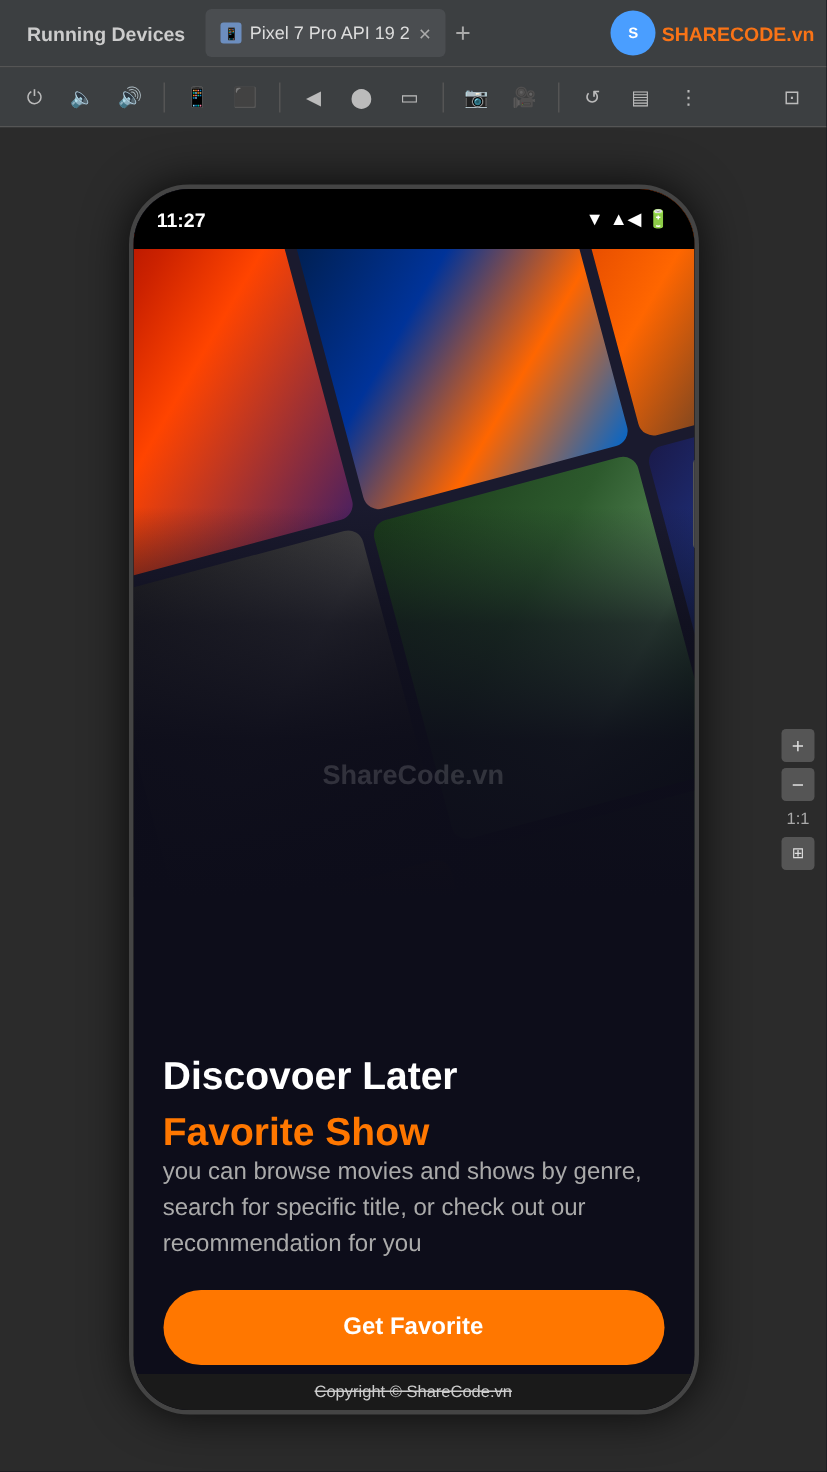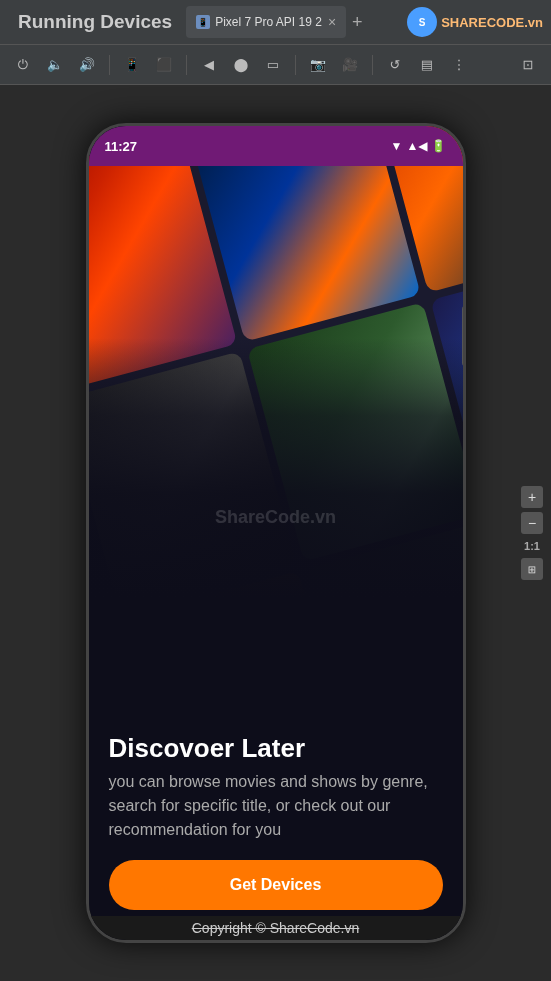--- a/index.html
+++ b/index.html
@@ -20,21 +20,21 @@
       background-color: #3c3f41;
       padding: 0 8px;
       border-bottom: 1px solid #555;
     }
     .running-devices-tab {
       display: flex;
       align-items: center;
       height: 32px;
       padding: 0 10px;
       color: #ccc;
-      font-size: 19px;
+      font-size: 13px;
       font-weight: 600;
       cursor: pointer;
     }
     .device-tab {
       display: flex;
       align-items: center;
       height: 32px;
       padding: 0 10px;
       background: #4a4d50;
       border-radius: 4px;
@@ -84,21 +84,21 @@
       font-weight: bold;
       color: white;
       margin-right: 4px;
     }
     .sharecode-text {
       color: #4a9eff;
       font-size: 13px;
       font-weight: 700;
     }
     .sharecode-text span {
-      color: #fdba74;
+      color: #f97316;
     }
 
     
     .toolbar {
       display: flex;
       align-items: center;
       height: 40px;
       background-color: #3c3f41;
       padding: 0 10px;
       border-bottom: 1px solid #555;
@@ -149,21 +149,21 @@
       position: relative;
       overflow: hidden;
       box-shadow: 0 0 30px rgba(0,0,0,0.8);
     }
     .phone-notch-area {
       position: absolute;
       top: 0;
       left: 0;
       right: 0;
       height: 40px;
-      background: #701a75;
+      background: #000000;
       z-index: 10;
       display: flex;
       align-items: center;
       padding: 0 16px;
     }
     .status-time {
       color: white;
       font-size: 13px;
       font-weight: 600;
     }
@@ -305,21 +305,21 @@
       position: absolute;
       bottom: 0;
       left: 0;
       right: 0;
       height: 24px;
       background: #1a1a1a;
       display: flex;
       align-items: center;
       justify-content: center;
       color: #ccc;
-      font-size: 14px;
+      font-size: 11px;
       text-decoration: line-through;
       text-decoration-color: #ccc;
     }
 
     
     .side-controls {
       position: absolute;
       right: 8px;
       top: 50%;
       transform: translateY(-50%);
@@ -337,21 +337,20 @@
       align-items: center;
       justify-content: center;
       color: #ddd;
       font-size: 14px;
       cursor: pointer;
     }
     .zoom-ratio {
       color: #aaa;
       font-size: 11px;
       margin: 2px 0;
-      font-weight: bold;
     }
     .snap-icon {
       width: 22px;
       height: 22px;
       background: #555;
       border-radius: 3px;
       display: flex;
       align-items: center;
       justify-content: center;
       color: #ddd;
@@ -461,22 +460,23 @@
 
         </div>
 
         <div class="screen-gradient"></div>
       </div>
 
       <div class="watermark">ShareCode.vn</div>
 
       <div class="screen-content">
         <div class="discover-title">Discovoer Later</div>
+        <div class="favorite-show">Favorite Show</div>
         <div class="description">you can browse movies and shows by genre, search for specific title, or check out our recommendation for you</div>
-        <button class="get-started-btn">Get Devices</button>
+        <button class="get-started-btn">Get Favorite</button>
       </div>
 
       <div class="copyright-bar">
         <span>Copyright © ShareCode.vn</span>
       </div>
 
     </div>
 
     <div class="phone-side-button"></div>
 

